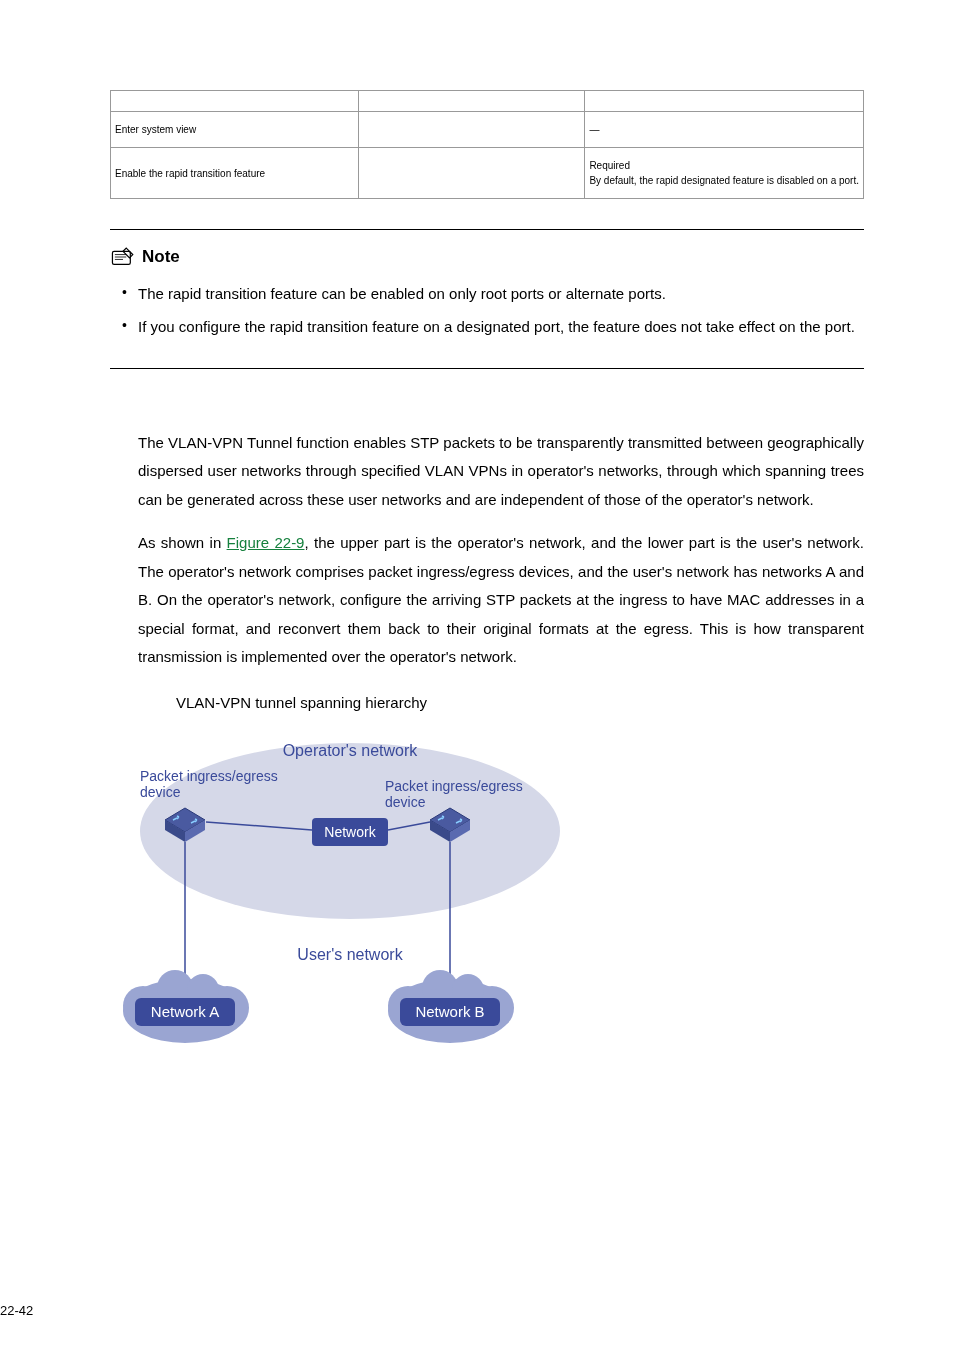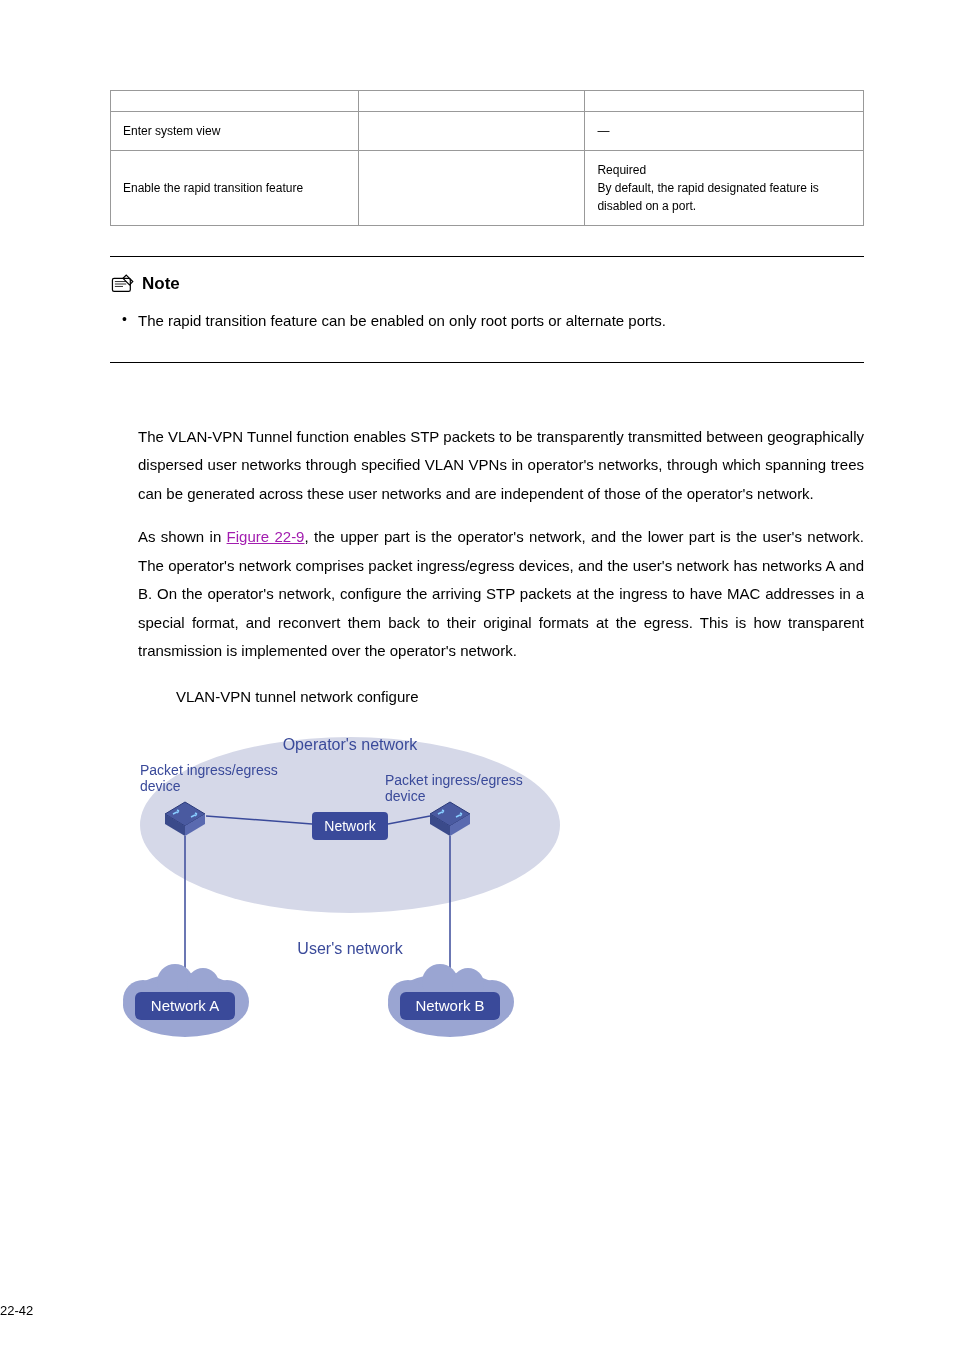--- a/index.html
+++ b/index.html
@@ -18,22 +18,22 @@
       box-sizing: border-box;
       position: relative;
     }
     table {
       border-collapse: collapse;
       width: 100%;
       margin-bottom: 30px;
     }
     td {
       border: 1px solid #999;
-      padding: 10px 12px;
-      font-size: 12px;
+      padding: 10px 4px;
+      font-size: 10px;
       vertical-align: middle;
     }
     td.col1 { width: 33%; }
     td.col2 { width: 30%; }
     td.col3 { width: 37%; }
     .note-block {
       border-top: 1px solid #000;
       border-bottom: 1px solid #000;
       padding: 14px 0 22px 0;
       margin-bottom: 60px;
@@ -71,21 +71,21 @@
       top: 0;
       font-size: 14px;
     }
     .body-text {
       text-align: justify;
       line-height: 1.9;
       margin-bottom: 4px;
       margin-left: 28px;
     }
     .link {
-      color: #a21caf;
+      color: #15803d;
       text-decoration: underline;
     }
     .fig-caption {
       margin: 20px 0 12px 0;
       font-size: 15px;
       text-indent: 66px;
     }
     .diagram {
       width: 460px;
       height: 330px;
@@ -134,30 +134,31 @@
           <line x1="6" y1="10" x2="20" y2="10" stroke="#000" stroke-width="1"></line>
           <line x1="6" y1="13" x2="20" y2="13" stroke="#000" stroke-width="1"></line>
           <line x1="6" y1="16" x2="16" y2="16" stroke="#000" stroke-width="1"></line>
           <path d="M 20 2 L 28 10 L 24 14 L 16 6 Z" fill="none" stroke="#000" stroke-width="1.5"></path>
         </svg>
       </span>
       <span class="note-label">Note</span>
     </div>
     <ul class="bullet-list">
       <li>The rapid transition feature can be enabled on only root ports or alternate ports.</li>
+      <li>If you configure the rapid transition feature on a designated port, the feature does not take effect on the port.</li>
     </ul>
   </div>
 
   <p class="body-text">The VLAN-VPN Tunnel function enables STP packets to be transparently transmitted between geographically dispersed user networks through specified VLAN VPNs in operator's networks, through which spanning trees can be generated across these user networks and are independent of those of the operator's network.</p>
 
   <p class="body-text">
     <span>As shown in </span><a class="link">Figure 22-9</a><span>, the upper part is the operator's network, and the lower part is the user's network. The operator's network comprises packet ingress/egress devices, and the user's network has networks A and B. On the operator's network, configure the arriving STP packets at the ingress to have MAC addresses in a special format, and reconvert them back to their original formats at the egress. This is how transparent transmission is implemented over the operator's network.</span>
   </p>
 
-  <div class="fig-caption">VLAN-VPN tunnel network configure</div>
+  <div class="fig-caption">VLAN-VPN tunnel spanning hierarchy</div>
 
   <div class="diagram">
     <svg viewBox="0 0 460 330" width="460" height="330">
 
       <ellipse cx="230" cy="105" rx="210" ry="88" fill="#d5d8e8"></ellipse>
       <text x="230" y="30" text-anchor="middle" font-size="16" fill="#3a4a9a">Operator's network</text>
 
       <text x="20" y="55" font-size="14" fill="#3a4a9a">Packet ingress/egress</text>
       <text x="20" y="71" font-size="14" fill="#3a4a9a">device</text>
 

